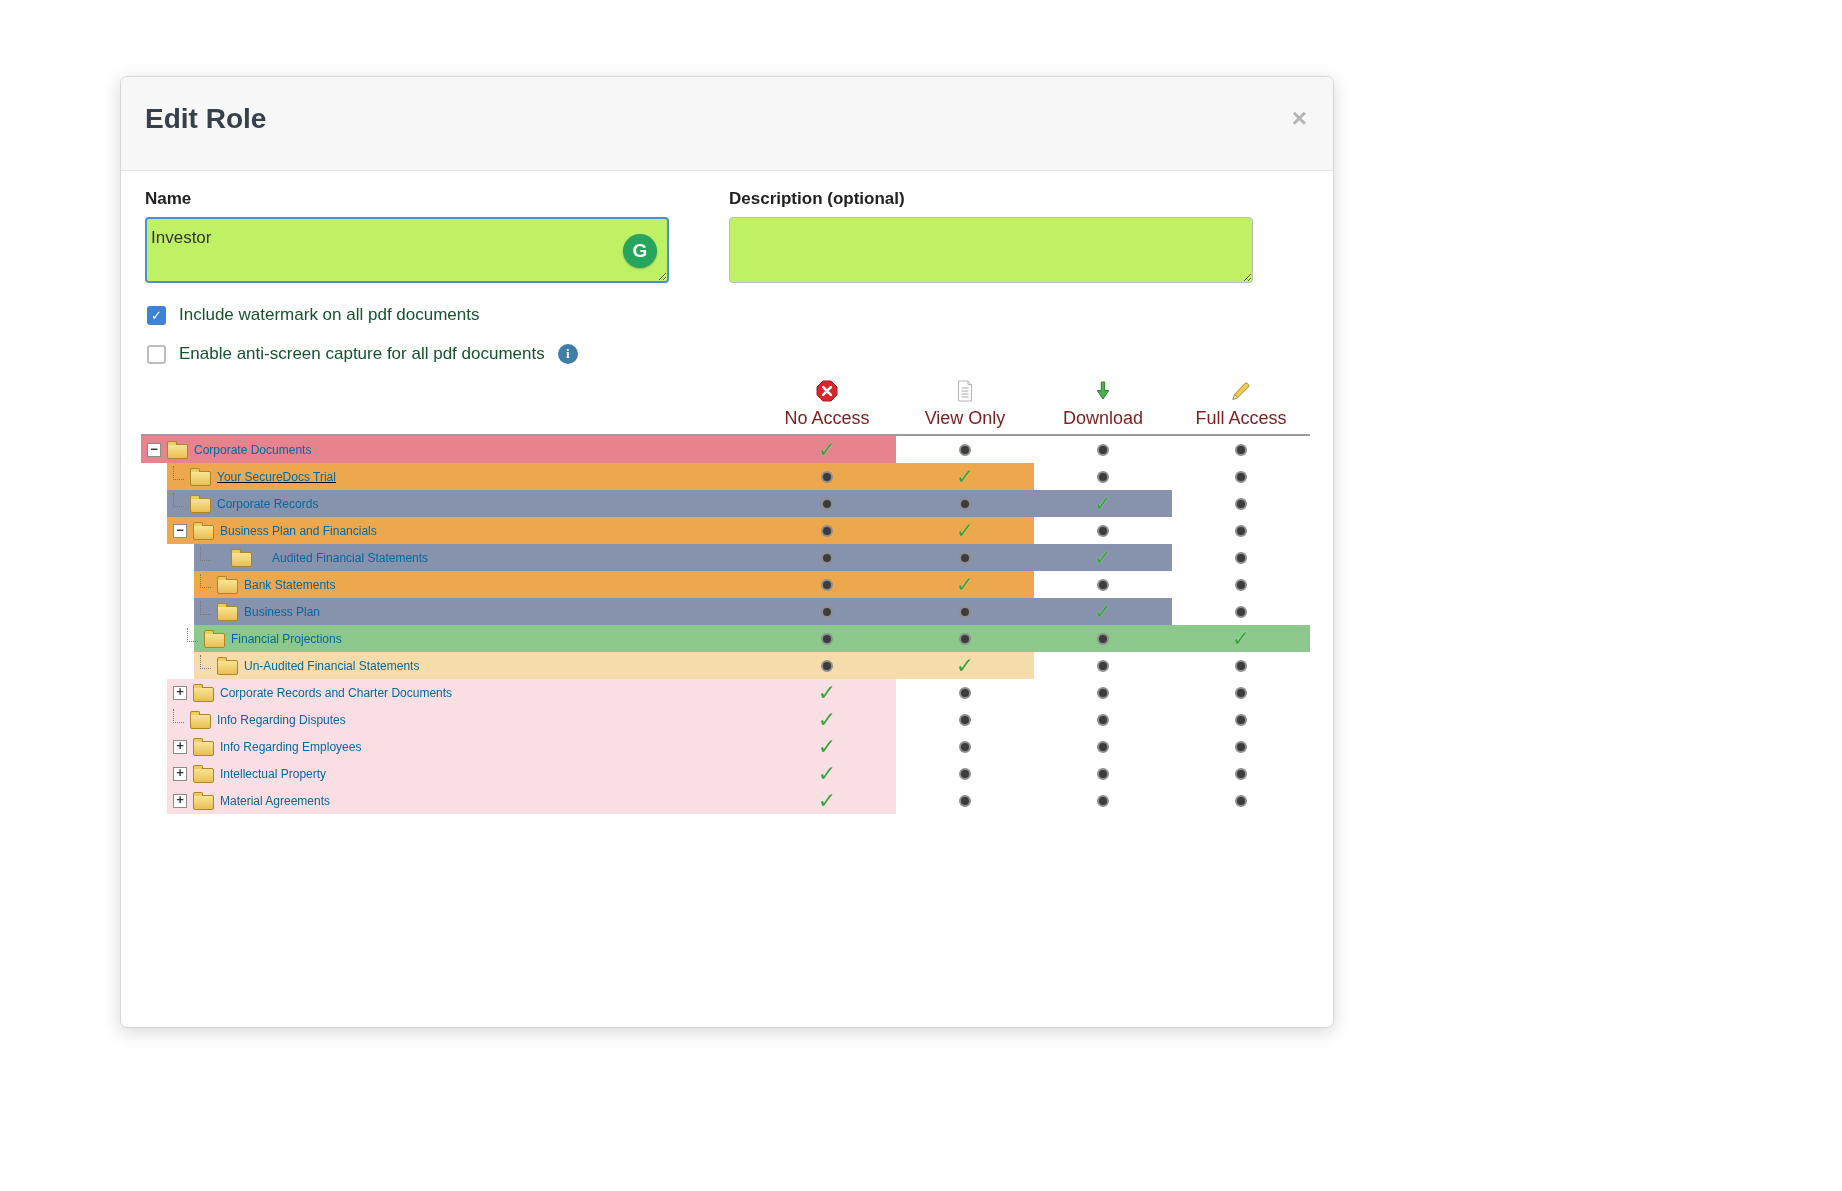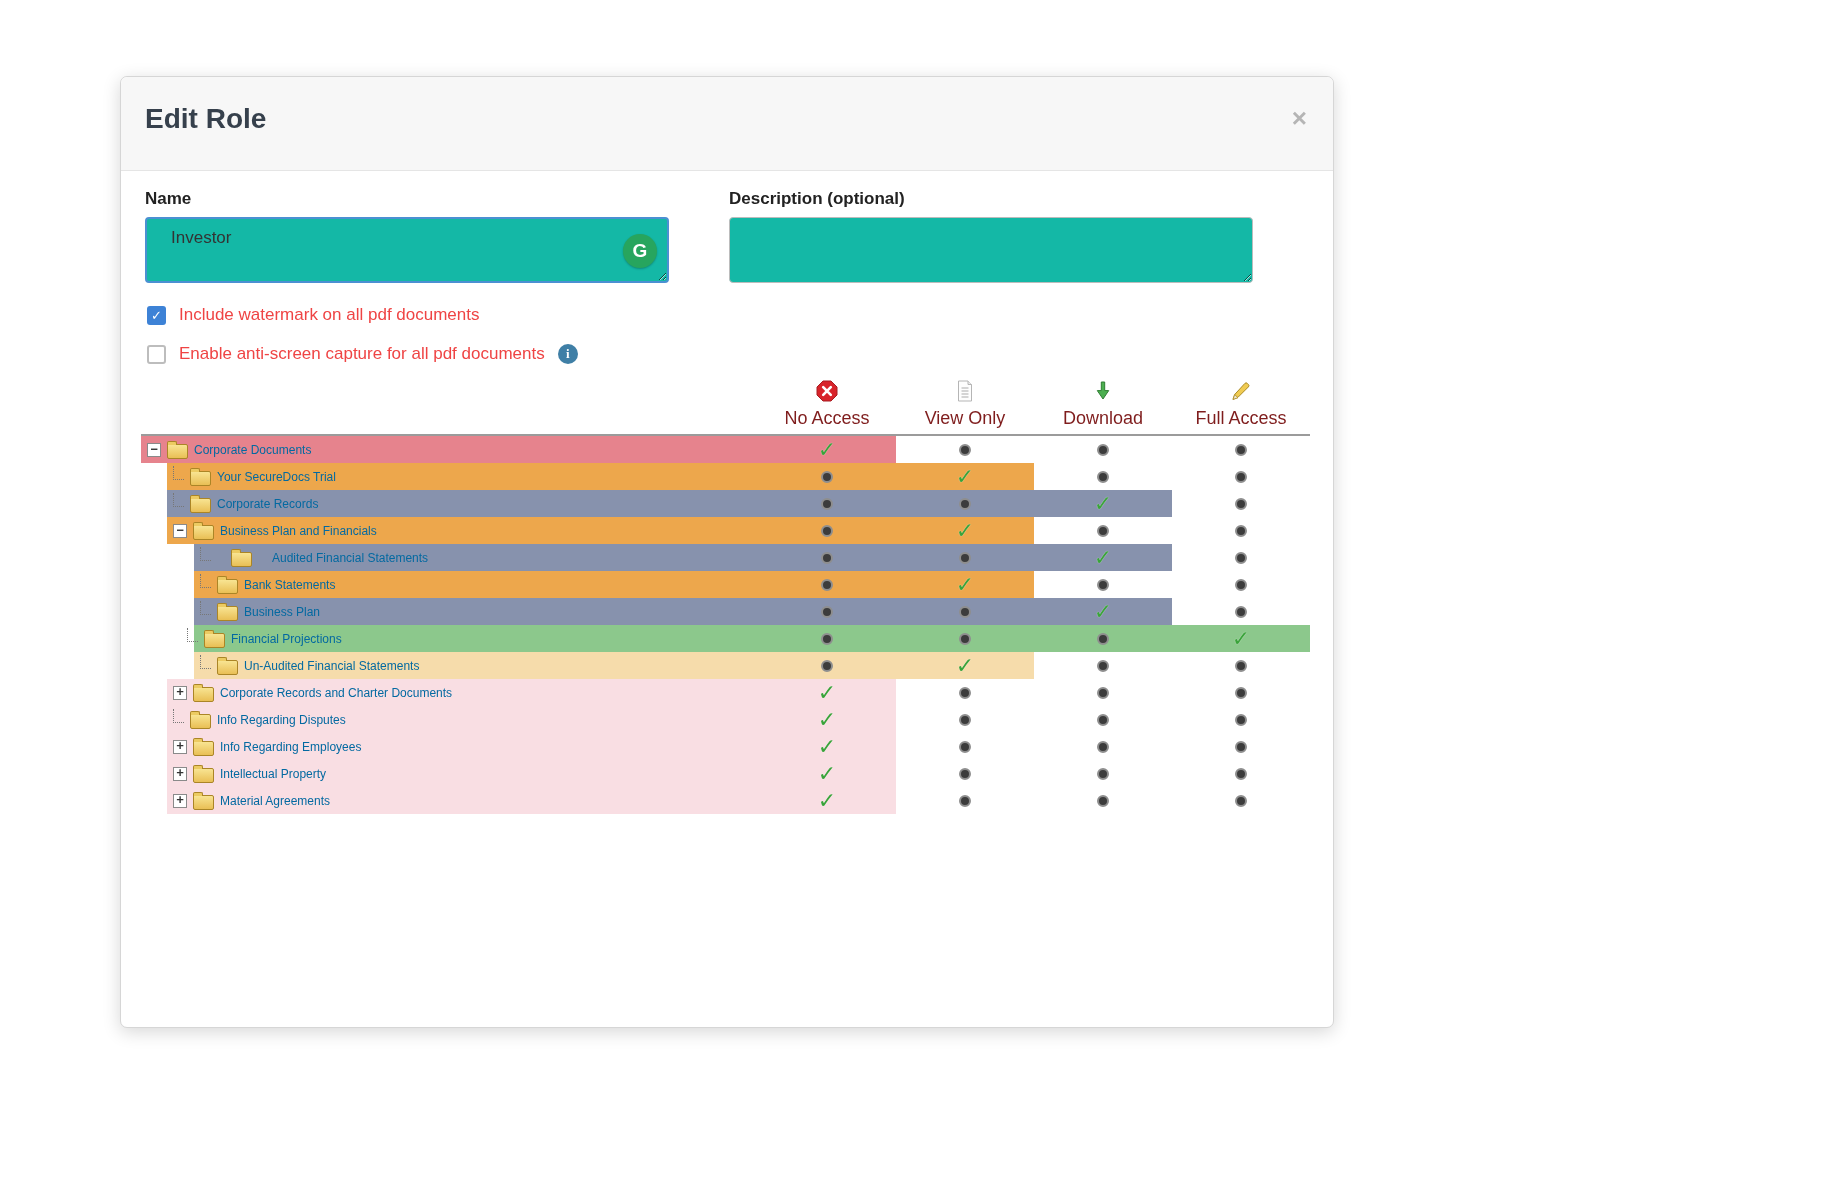--- a/index.html
+++ b/index.html
@@ -12,37 +12,37 @@
   .modal-header{position:relative;height:93px;background:#f7f7f7;border-bottom:1px solid #e5e5e5;
                 border-radius:7px 7px 0 0;}
   .modal-title{position:absolute;left:24px;top:26px;margin:0;font-size:28px;font-weight:bold;color:#36404c;}
   .modal-close{position:absolute;right:26px;top:28px;font-size:26px;font-weight:bold;color:#b5b5b5;
                line-height:26px;cursor:pointer;}
 
   
   .field-label{position:absolute;font-size:17px;font-weight:bold;color:#222;}
   .lbl-name{left:24px;top:112px;}
   .lbl-desc{left:608px;top:112px;}
-  textarea.box{position:absolute;top:140px;height:66px;box-sizing:border-box;padding:9px 24px;
+  textarea.box{position:absolute;top:140px;height:66px;box-sizing:border-box;padding:9px 4px;
                font-family:"Liberation Sans", sans-serif;font-size:17px;color:#333;border-radius:4px;
-               resize:both;outline:none;background:#14b8a6;}
+               resize:both;outline:none;background:#bef264;}
   .name-input{left:24px;width:524px;border:2px solid #4b90d2;}
   .desc-input{left:608px;width:524px;border:1px solid #bcbcbc;}
   .grammarly{position:absolute;left:502px;top:157px;width:34px;height:34px;border-radius:50%;
              background:#27a55e;color:#fff;font-size:19px;font-weight:bold;text-align:center;
              line-height:34px;box-shadow:0 1px 2px rgba(0,0,0,.25);}
 
   .cb-row{position:absolute;left:26px;display:flex;align-items:center;gap:13px;height:22px;}
   .cb-row1{top:227px;} .cb-row2{top:266px;}
   .cbox{width:19px;height:19px;border-radius:3px;box-sizing:border-box;display:flex;
         align-items:center;justify-content:center;}
   .cbox.checked{background:#3d82d6;color:#fff;font-size:13px;font-weight:bold;
                 font-family:"DejaVu Sans", sans-serif;}
   .cbox.unchecked{background:#fff;border:2px solid #bdbdbd;}
-  .cb-label{font-size:17px;color:#ef4444;}
+  .cb-label{font-size:17px;color:#14532d;}
   .info-icon{width:20px;height:20px;border-radius:50%;background:#3f7fa6;color:#fff;font-size:13px;
              font-weight:bold;text-align:center;line-height:20px;font-family:"Liberation Serif", serif;}
 
   
   .perm-table{position:absolute;left:20px;top:304px;width:1169px;}
   .perm-header{display:flex;height:53px;border-bottom:2px solid #9b9b9b;align-items:flex-end;}
   .tree-spacer{width:617px;flex:none;}
   .perm-col{width:138px;flex:none;text-align:center;padding-bottom:5px;}
   .perm-col .hicon{display:inline-block;width:22px;height:22px;}
   .perm-col .hlabel{font-size:18px;color:#7f1d1d;margin-top:2px;}
@@ -136,21 +136,21 @@
               <div class="cell">
                 <span class="dot"></span>
               </div>
               <div class="cell">
                 <span class="dot"></span>
               </div>
             </div>
           </div>
           <div class="tree-row">
             <div class="row-highlight" style="left: 26px; width: 867px; background: rgb(237, 167, 76);"></div>
-            <div class="tree-content" style="left: 32px;">
+            <div class="tree-content" style="left: 32px; text-decoration: underline;">
               <span class="elbow"></span>
               <span class="folder"></span>
               <span class="node-label">Your SecureDocs Trial</span>
             </div>
             <div class="cells">
               <div class="cell">
                 <span class="dot"></span>
               </div>
               <div class="cell">
                 <span class="check">✓</span>

